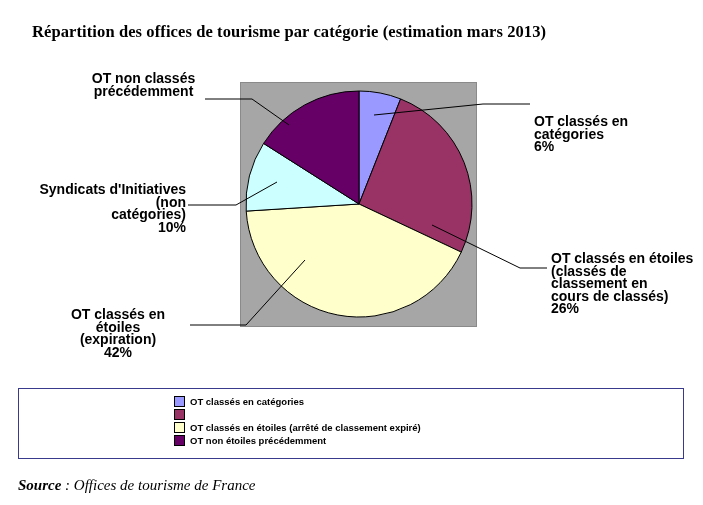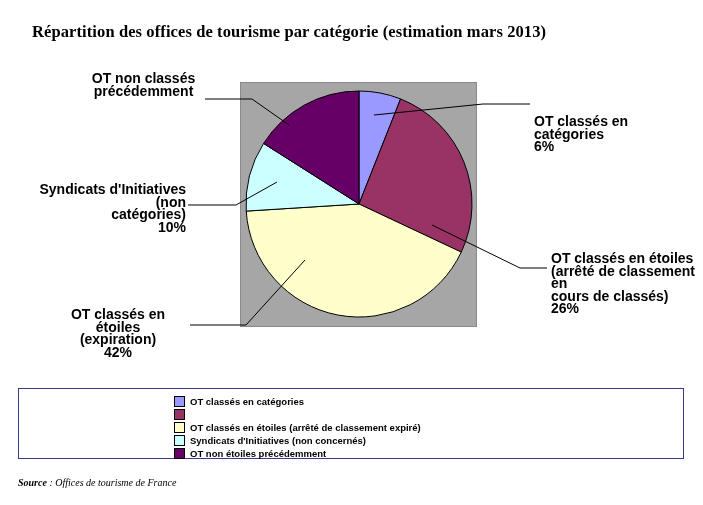--- a/index.html
+++ b/index.html
@@ -136,21 +136,21 @@
     font-weight: bold;
     color: #000;
     white-space: nowrap;
   }
   
   #source {
     position: absolute;
     left: 18px;
     top: 477px;
     font-family: "Liberation Serif", serif;
-    font-size: 10px;
+    font-size: 15px;
     font-style: italic;
     color: #000;
   }
   #source b {
     font-style: italic;
     font-weight: bold;
   }
 </style>
 </head>
 <body>
@@ -203,43 +203,39 @@
     <span class="pct">42%</span>
   </div>
 
   <div class="callout" id="lbl-categories">
     <span>OT classés en catégories</span>
     <span class="pct">6%</span>
   </div>
 
   <div class="callout" id="lbl-validite">
     <span>OT classés en étoiles</span><br>
-    <span>(arrêté de classement en</span><br>
+    <span>(classés de classement en</span><br>
     <span>cours de classés)</span>
     <span class="pct">26%</span>
   </div>
 
   <div id="legend">
     <div id="legend-inner">
         <div class="legend-row">
           <span class="legend-swatch" style="background: rgb(153, 153, 255);"></span>
           <span class="legend-label">OT classés en catégories</span>
         </div>
         <div class="legend-row">
           <span class="legend-swatch" style="background: rgb(153, 51, 102);"></span>
         </div>
         <div class="legend-row">
           <span class="legend-swatch" style="background: rgb(255, 255, 204);"></span>
           <span class="legend-label">OT classés en étoiles (arrêté de classement expiré)</span>
         </div>
         <div class="legend-row">
-          <span class="legend-swatch" style="background: rgb(204, 255, 255);"></span>
-          <span class="legend-label">Syndicats d'Initiatives (non concernés)</span>
-        </div>
-        <div class="legend-row">
           <span class="legend-swatch" style="background: rgb(102, 0, 102);"></span>
           <span class="legend-label">OT non étoiles précédemment</span>
         </div>
       </div>
   </div>
 
   <div id="source">
     <b>Source</b><span> : Offices de tourisme de France</span>
   </div>
 

